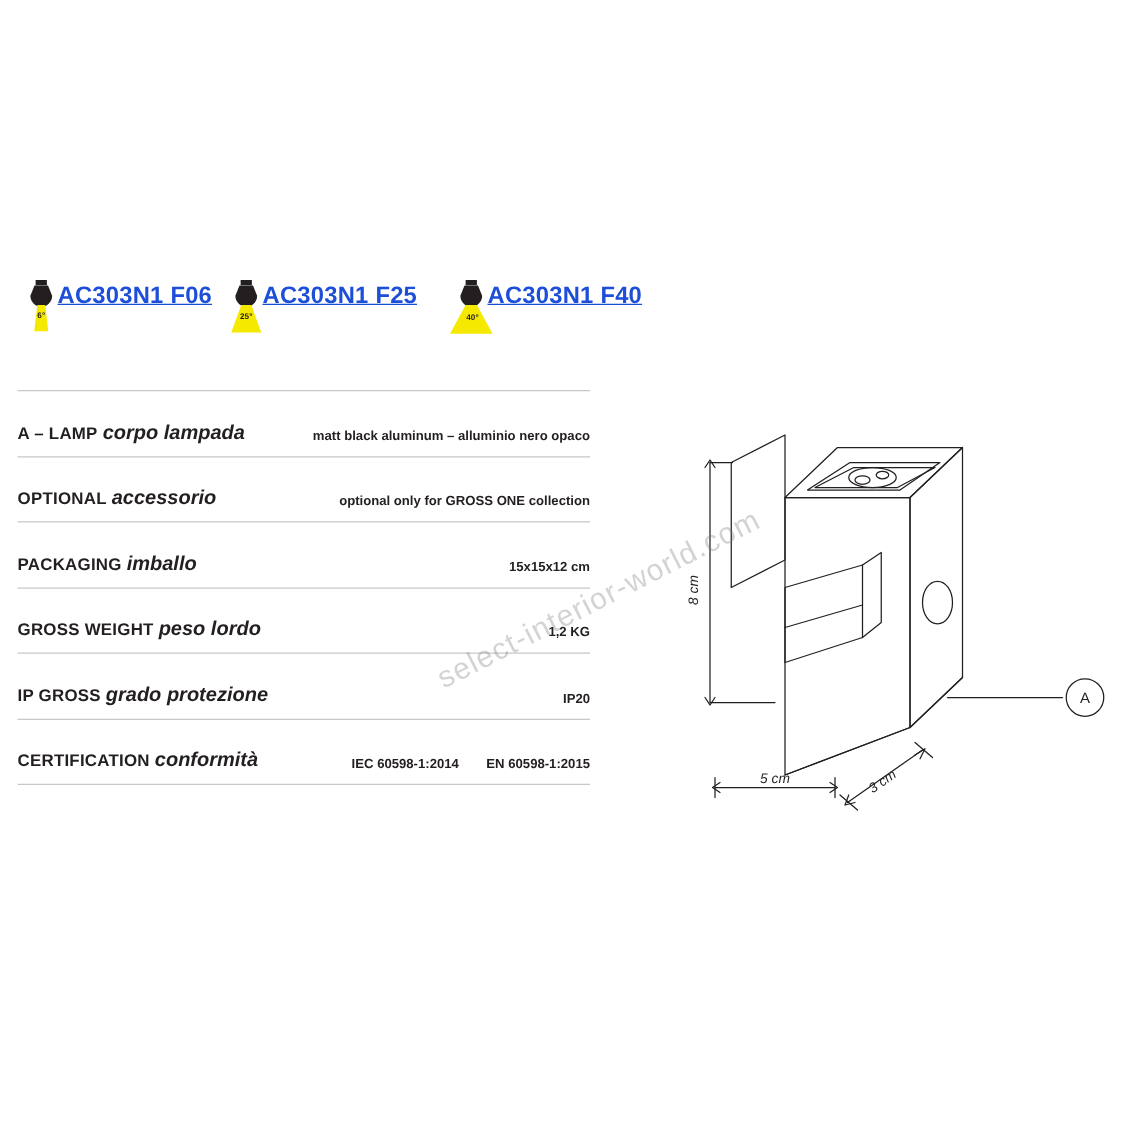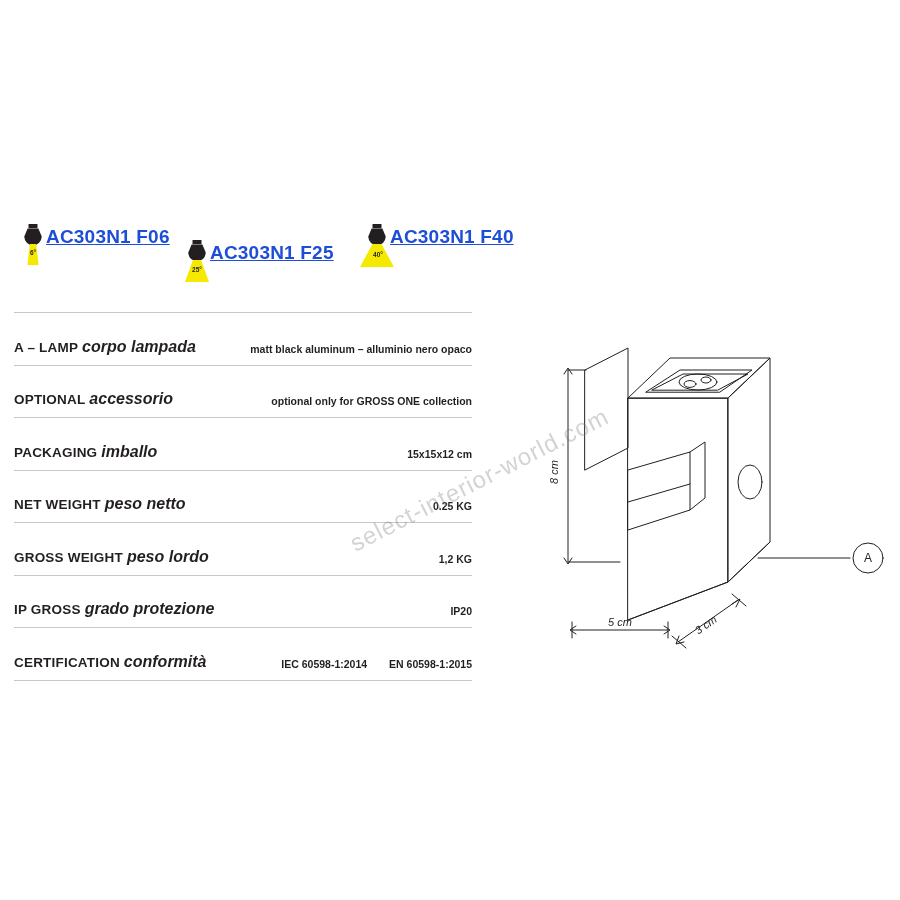--- a/index.html
+++ b/index.html
@@ -145,21 +145,21 @@
         <path d="M14.5 2 h9 v4.2 h-9 z" fill="#231f20"></path>
         <path d="M13.6 6.4 h10.8 l3.3 8.2 a8.6 8.6 0 0 1 -17.4 0 z" fill="#231f20"></path>
 
         <path d="M15.8 22 L13.4 43 h11.2 L22.2 22 z" fill="#f5e900"></path>
       </svg>
       <span class="angle-txt" style="left:5px;top:27px;width:28px;">6°</span>
     </span>
     <span class="bulb-label">AC303N1 F06</span>
   </div>
 
-  <div class="beam-option" style="left:164px;width:180px;margin-top:16px;">
+  <div class="beam-option" style="left:164px;width:180px;">
     <span class="bulb-wrap">
       <svg width="46" height="58" viewBox="0 0 46 58">
         <path d="M14.5 2 h9 v4.2 h-9 z" fill="#231f20"></path>
         <path d="M13.6 6.4 h10.8 l3.3 8.2 a8.6 8.6 0 0 1 -17.4 0 z" fill="#231f20"></path>
 
         <path d="M15 22 L7 44 h24 L23 22 z" fill="#f5e900"></path>
       </svg>
       <span class="angle-txt" style="left:2px;top:28px;width:34px;">25°</span>
     </span>
     <span class="bulb-label">AC303N1 F25</span>
@@ -197,26 +197,20 @@
     <div class="spec-right">optional only for GROSS ONE collection</div>
   </div>
 
   <div class="spec-row">
     <div class="spec-left">
       <span class="spec-label">PACKAGING</span><span class="spec-sub">imballo</span>
     </div>
     <div class="spec-right">15x15x12 cm</div>
   </div>
 
-  <div class="spec-row">
-    <div class="spec-left">
-      <span class="spec-label">NET WEIGHT</span><span class="spec-sub">peso netto</span>
-    </div>
-    <div class="spec-right">0.25 KG</div>
-  </div>
 
   <div class="spec-row">
     <div class="spec-left">
       <span class="spec-label">GROSS WEIGHT</span><span class="spec-sub">peso lordo</span>
     </div>
     <div class="spec-right">1,2 KG</div>
   </div>
 
   <div class="spec-row">
     <div class="spec-left">

